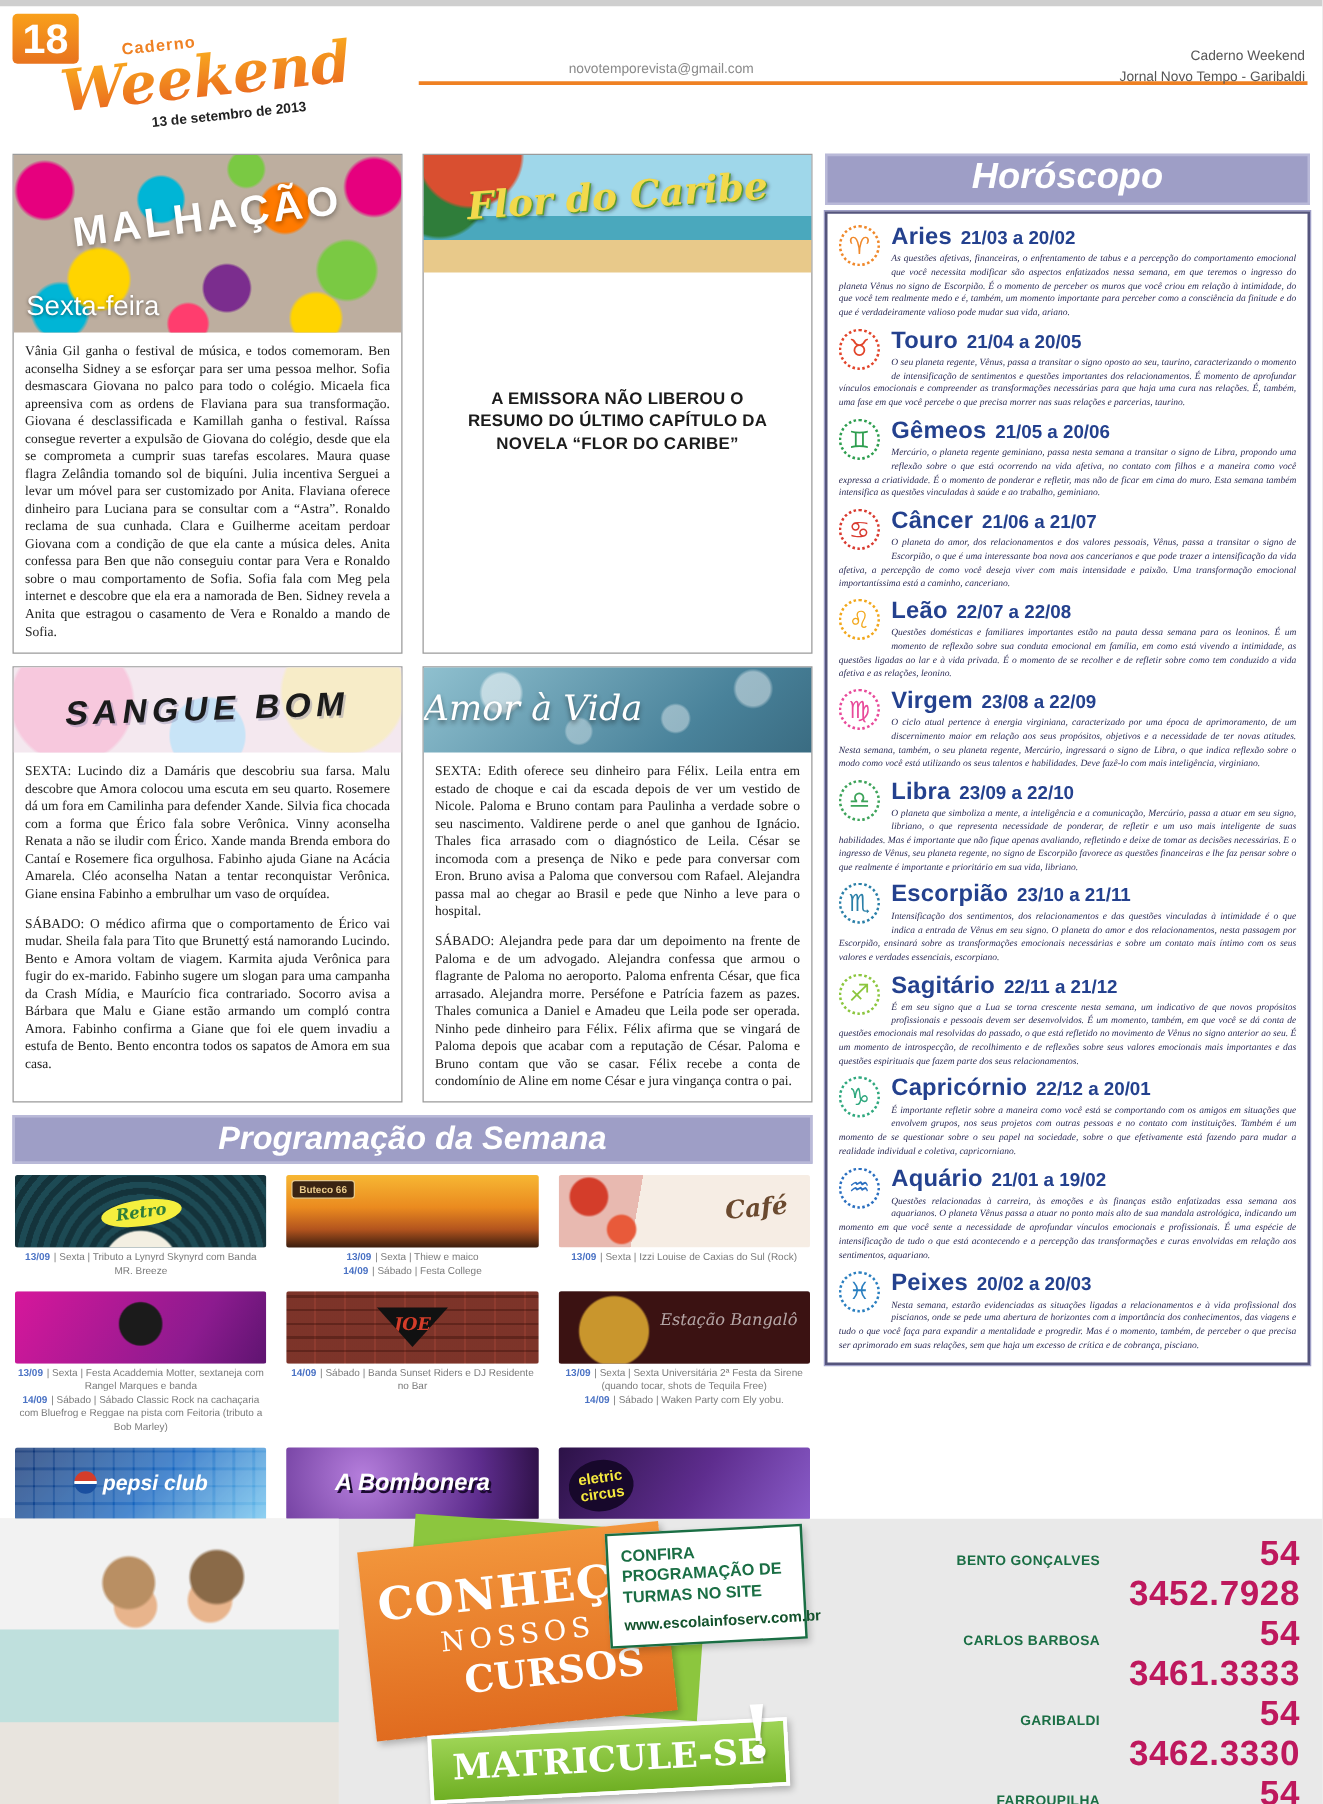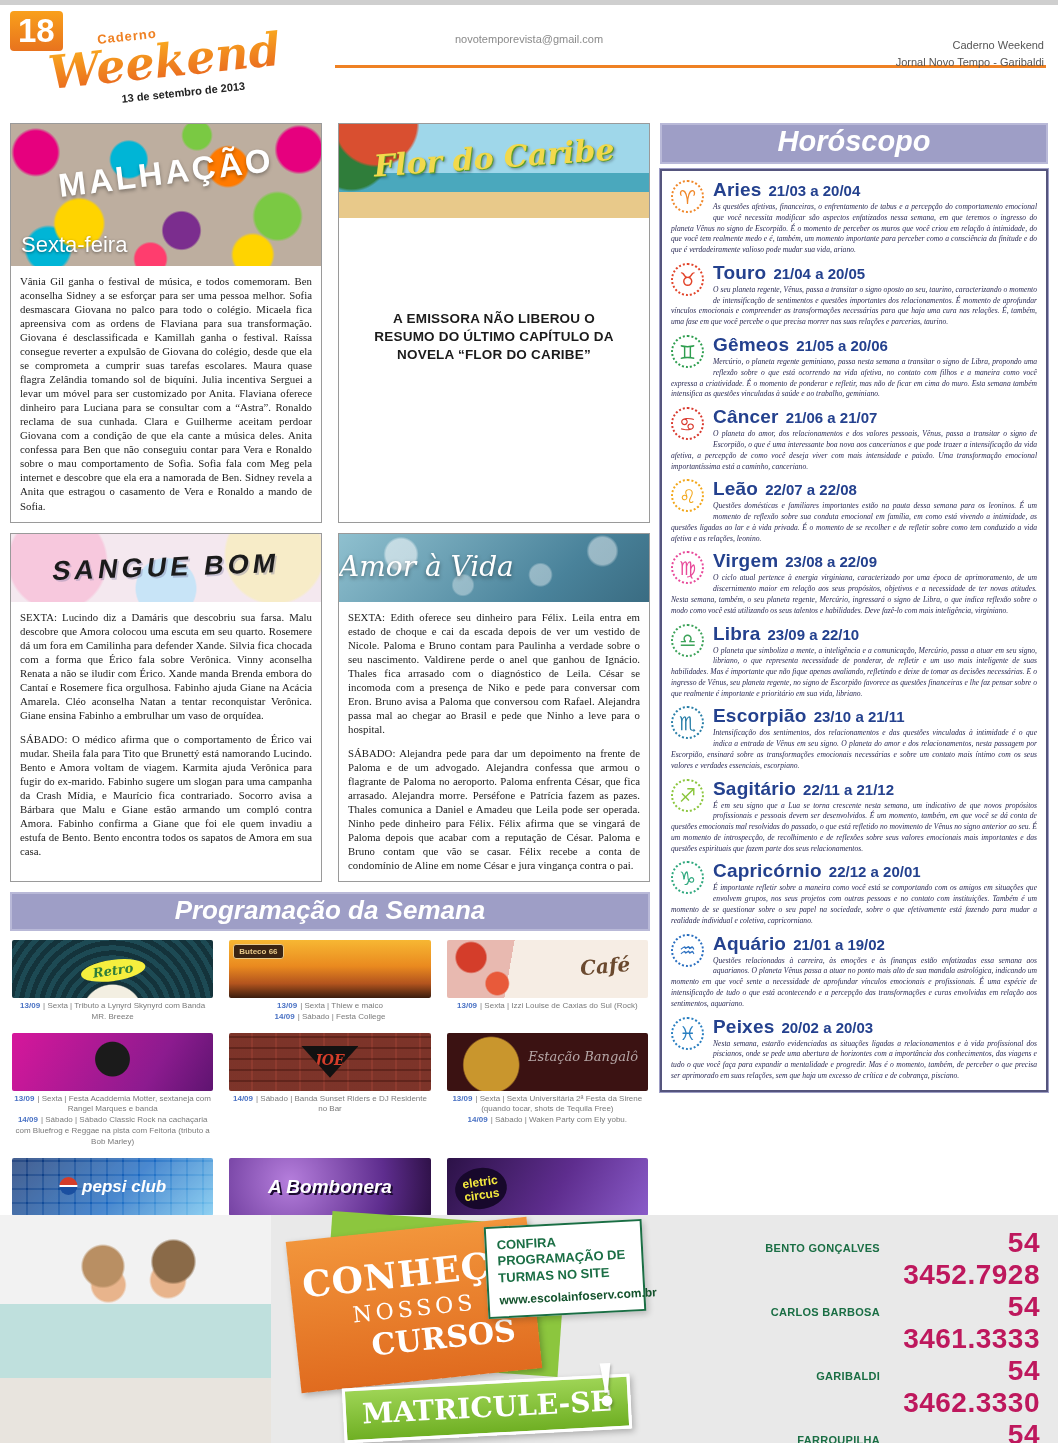--- a/index.html
+++ b/index.html
@@ -10,21 +10,21 @@
   .hdr { position:relative; height:114px; }
   .pagenum { position:absolute; left:10px; top:6px; background:linear-gradient(#f9a01b,#e8731e); color:#fff;
              font-size:33px; font-weight:bold; padding:1px 8px; border-radius:4px; }
   .logoblk { position:absolute; left:48px; top:20px; transform:rotate(-6deg); }
   .logo-caderno { color:#ef8123; font-weight:bold; font-size:13px; letter-spacing:1px; margin-left:52px; }
   .logo-weekend { color:#ef7d21; font:bold italic 46px "DejaVu Serif", serif;
                   background:linear-gradient(#f9a91f,#e8641f); -webkit-background-clip:text; background-clip:text;
                   -webkit-text-fill-color:transparent; line-height:0.95; }
   .logo-date { font-size:11px; font-weight:bold; color:#222; margin:4px 0 0 70px; }
   .hdr-rule { position:absolute; left:335px; right:12px; top:60px; height:3px; background:#ef8123; }
-  .hdr-email { position:absolute; left:0; right:0; top:28px; text-align:center; font-size:11px; color:#8a8a8a; }
+  .hdr-email { position:absolute; left:0; right:0; top:44px; text-align:center; font-size:11px; color:#8a8a8a; }
   .hdr-right { position:absolute; right:14px; top:32px; text-align:right; font-size:11px; color:#555; line-height:1.5; }
 
   
   .content { display:flex; gap:10px; padding:4px 10px 0; }
   .leftcols { width:640px; }
   .rightcol { width:398px; }
 
   .nov-row { display:flex; gap:16px; margin-bottom:10px; }
   .nov { width:312px; border:1px solid #9a9a9a; background:#fff; display:flex; flex-direction:column; }
   .banner { position:relative; overflow:hidden; flex:none; }
@@ -343,21 +343,21 @@
         </div>
       </section>
     </div>
 
     <aside class="rightcol">
       <div class="h-title">Horóscopo</div>
       <div class="h-box">
 
         <div class="sign">
           <span class="sign-icon" style="color: rgb(240, 136, 42);">♈</span>
-          <div class="sign-head"><span class="sign-name">Aries</span><span class="sign-dates">21/03 a 20/04</span></div>
+          <div class="sign-head"><span class="sign-name">Aries</span><span class="sign-dates">21/03 a 20/02</span></div>
           <p class="sign-text">As questões afetivas, financeiras, o enfrentamento de tabus e a percepção do comportamento emocional que você necessita modificar são aspectos enfatizados nessa semana, em que teremos o ingresso do planeta Vênus no signo de Escorpião. É o momento de perceber os muros que você criou em relação à intimidade, do que você tem realmente medo e é, também, um momento importante para perceber como a consciência da finitude e do que é verdadeiramente valioso pode mudar sua vida, ariano.</p>
         </div>
 
         <div class="sign">
           <span class="sign-icon" style="color: rgb(226, 68, 42);">♉</span>
           <div class="sign-head"><span class="sign-name">Touro</span><span class="sign-dates">21/04 a 20/05</span></div>
           <p class="sign-text">O seu planeta regente, Vênus, passa a transitar o signo oposto ao seu, taurino, caracterizando o momento de intensificação de sentimentos e questões importantes dos relacionamentos. É momento de aprofundar vínculos emocionais e compreender as transformações necessárias para que haja uma cura nas relações. É, também, uma fase em que você percebe o que precisa morrer nas suas relações e parcerias, taurino.</p>
         </div>
 
         <div class="sign">

